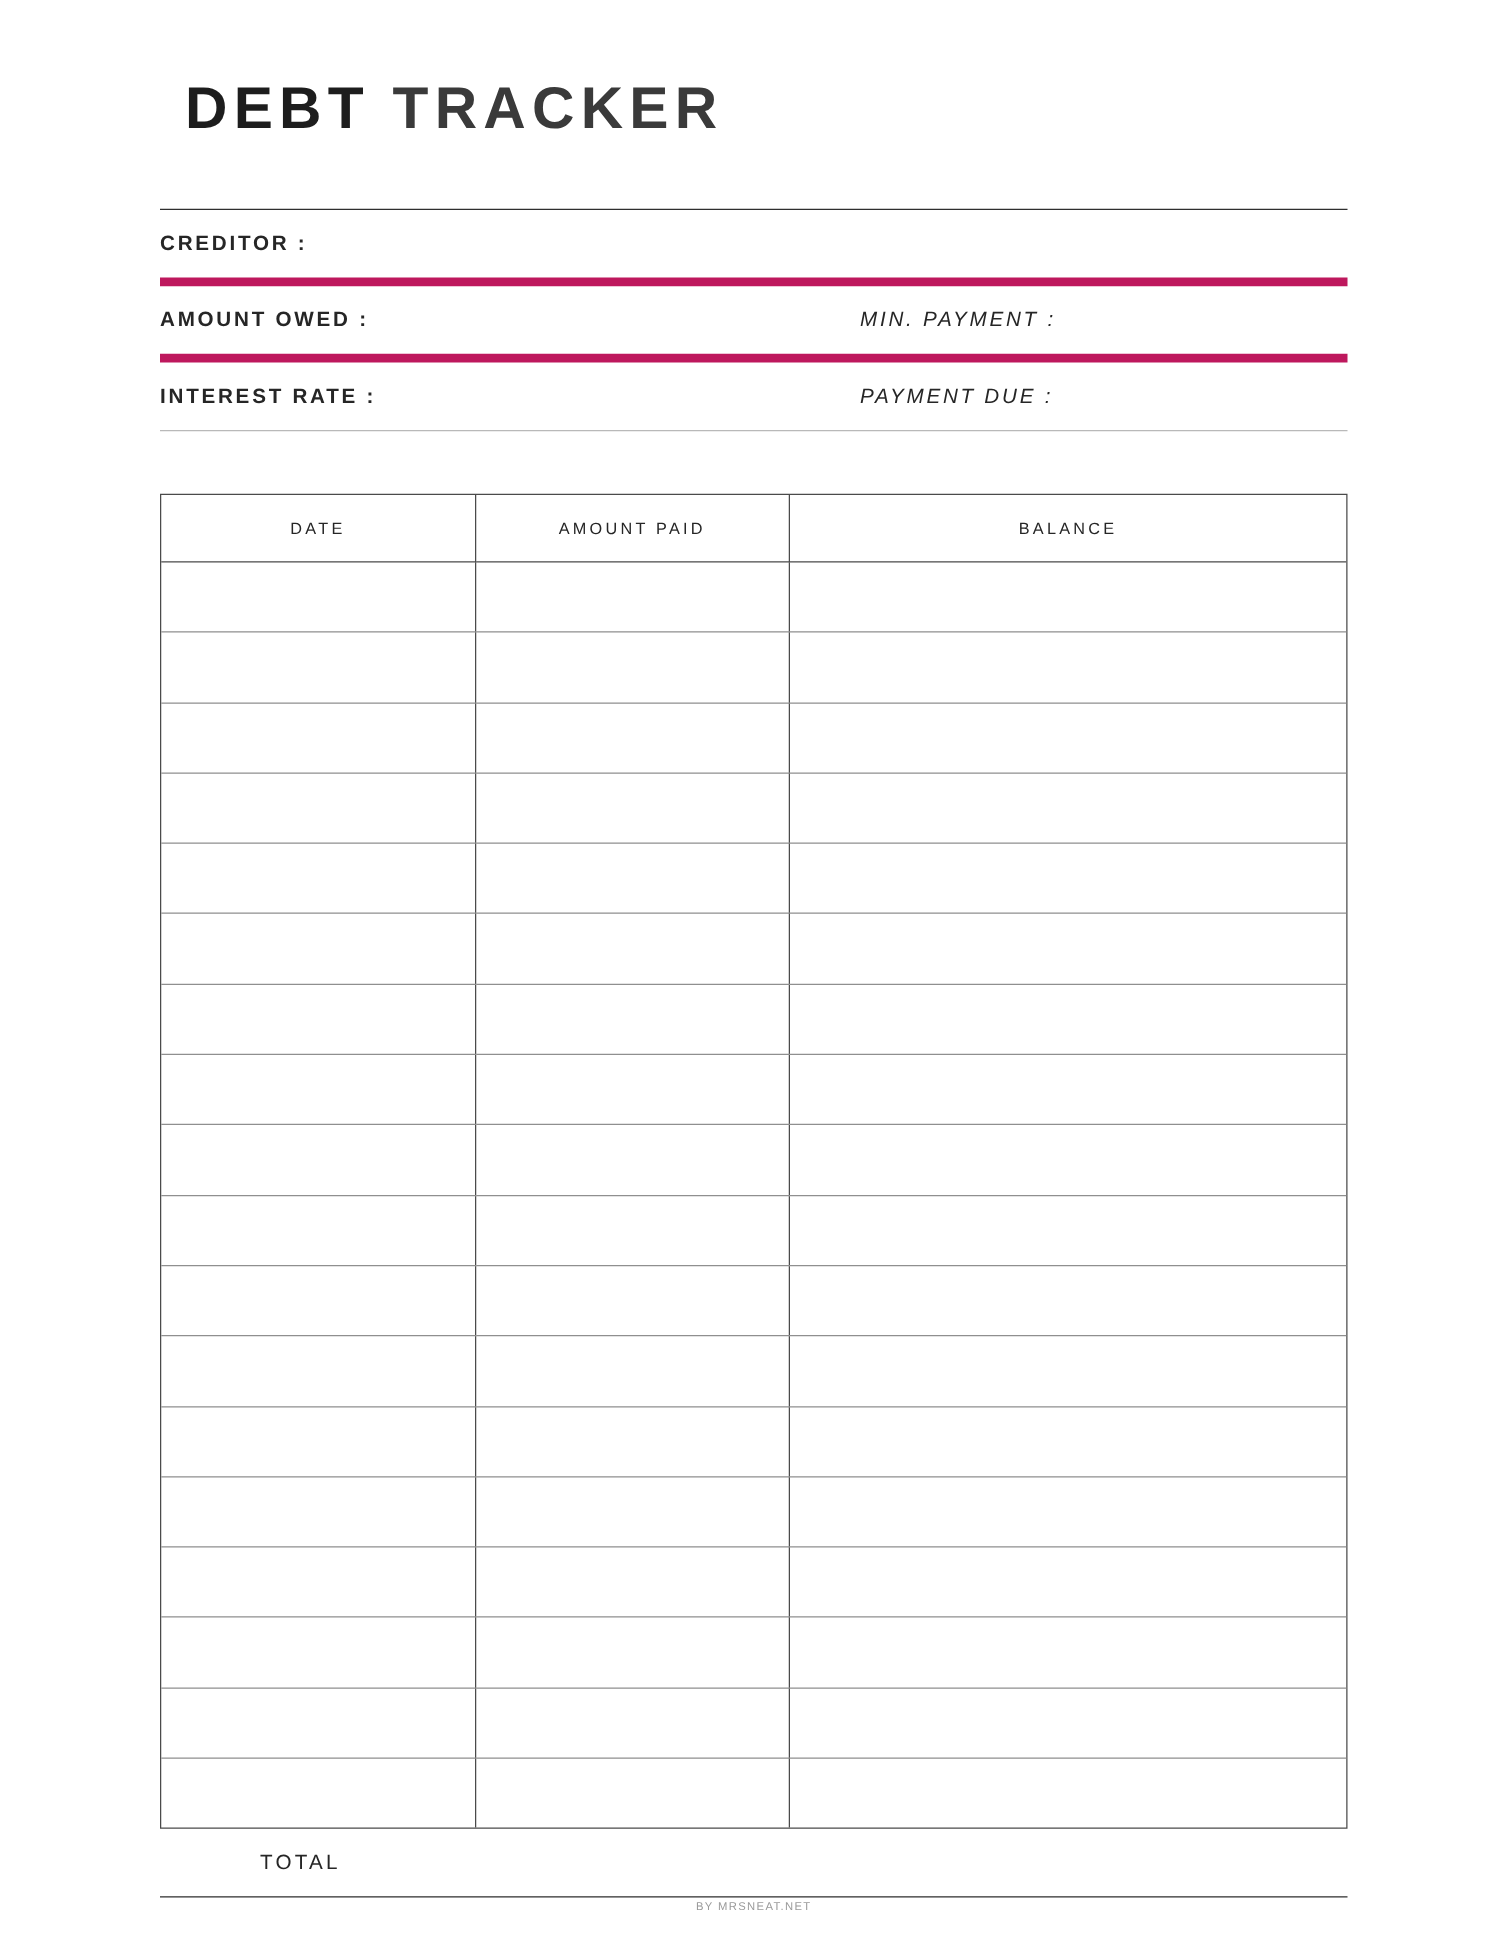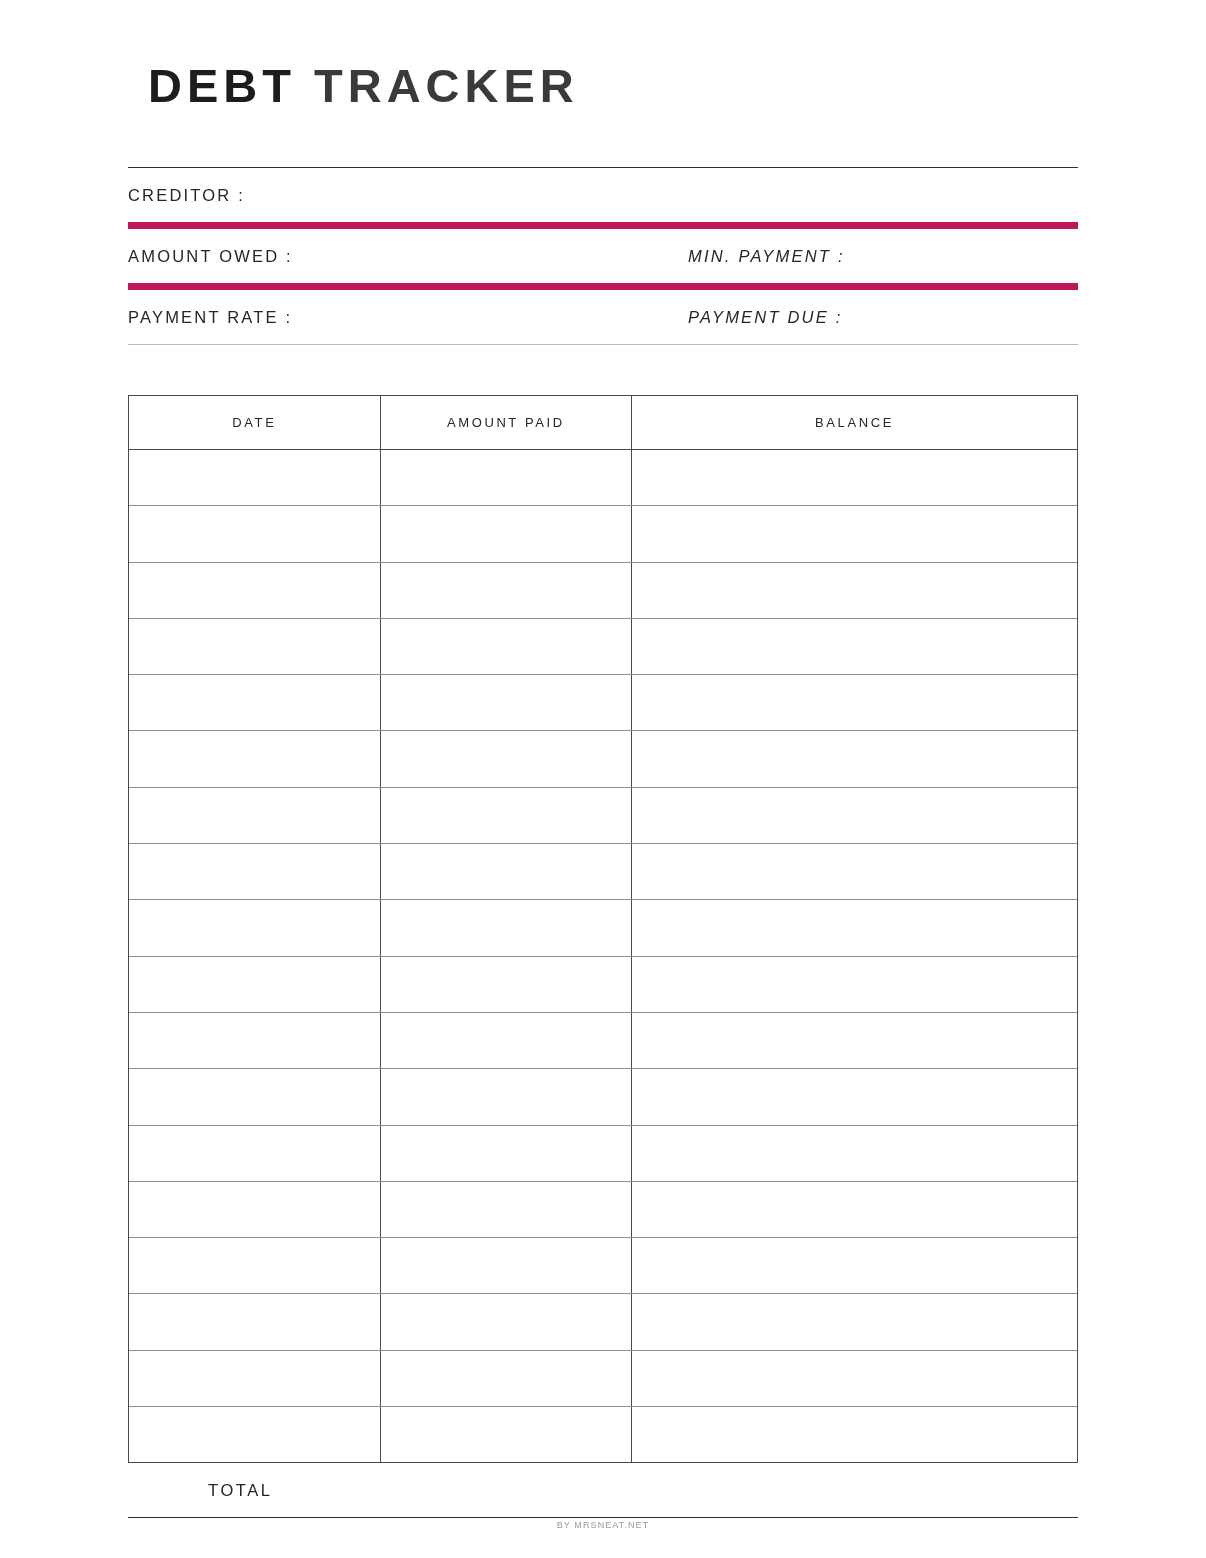--- a/index.html
+++ b/index.html
@@ -61,20 +61,21 @@
   }
   .field {
     font-size: 16.5px;
     letter-spacing: 2.2px;
     font-weight: 400;
     color: #262626;
     white-space: nowrap;
   }
   .field.col1 {
     width: 560px;
+    font-weight: bold;
   }
   .field.col2 {
     flex: 1;
     font-style: italic;
   }
 
   
   .table-wrap {
     margin-top: 50px;
     border: 1.3px solid #4a4a4a;
@@ -148,21 +149,21 @@
     <div class="info-row">
       <span class="field col1">CREDITOR :</span>
     </div>
 
     <div class="info-row thin">
       <span class="field col1">AMOUNT OWED :</span>
       <span class="field col2">MIN. PAYMENT :</span>
     </div>
 
     <div class="info-row thin last">
-      <span class="field col1">PAYMENT RATE :</span>
+      <span class="field col1">INTEREST RATE :</span>
       <span class="field col2">PAYMENT DUE :</span>
     </div>
 
   </div>
 
   <div class="table-wrap">
     <table class="tracker">
       <colgroup>
         <col class="c1">
         <col class="c2">

